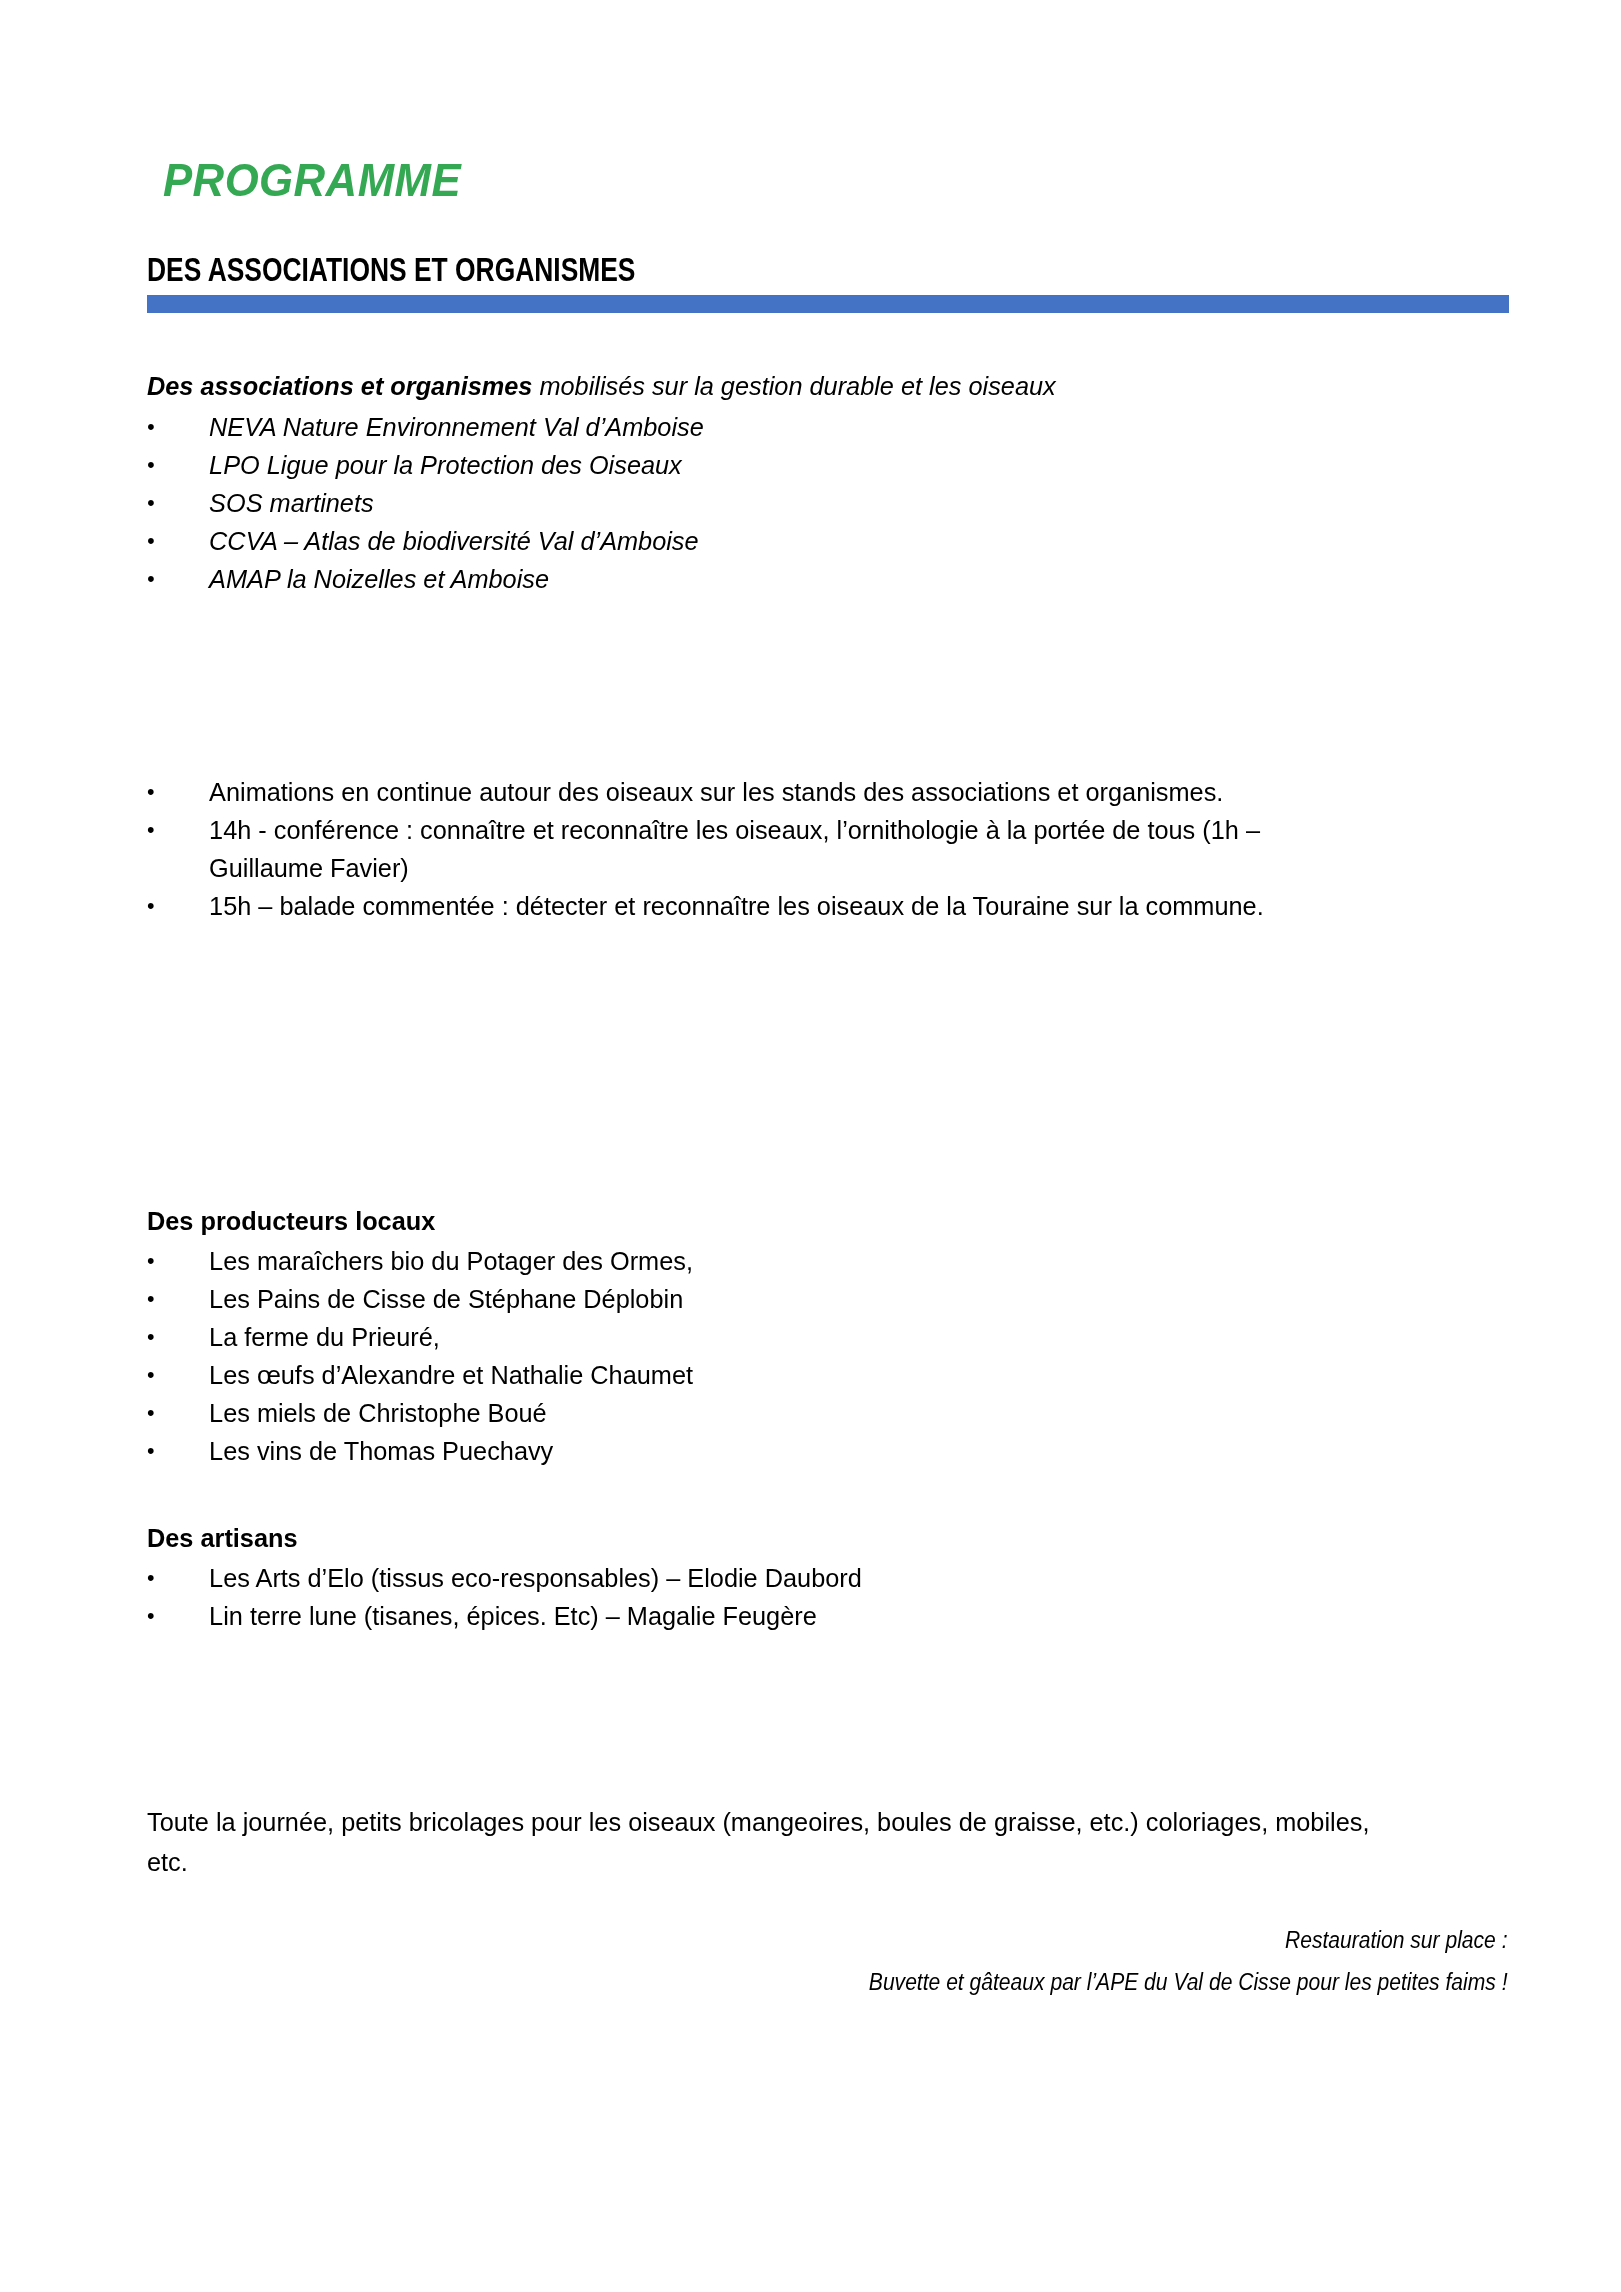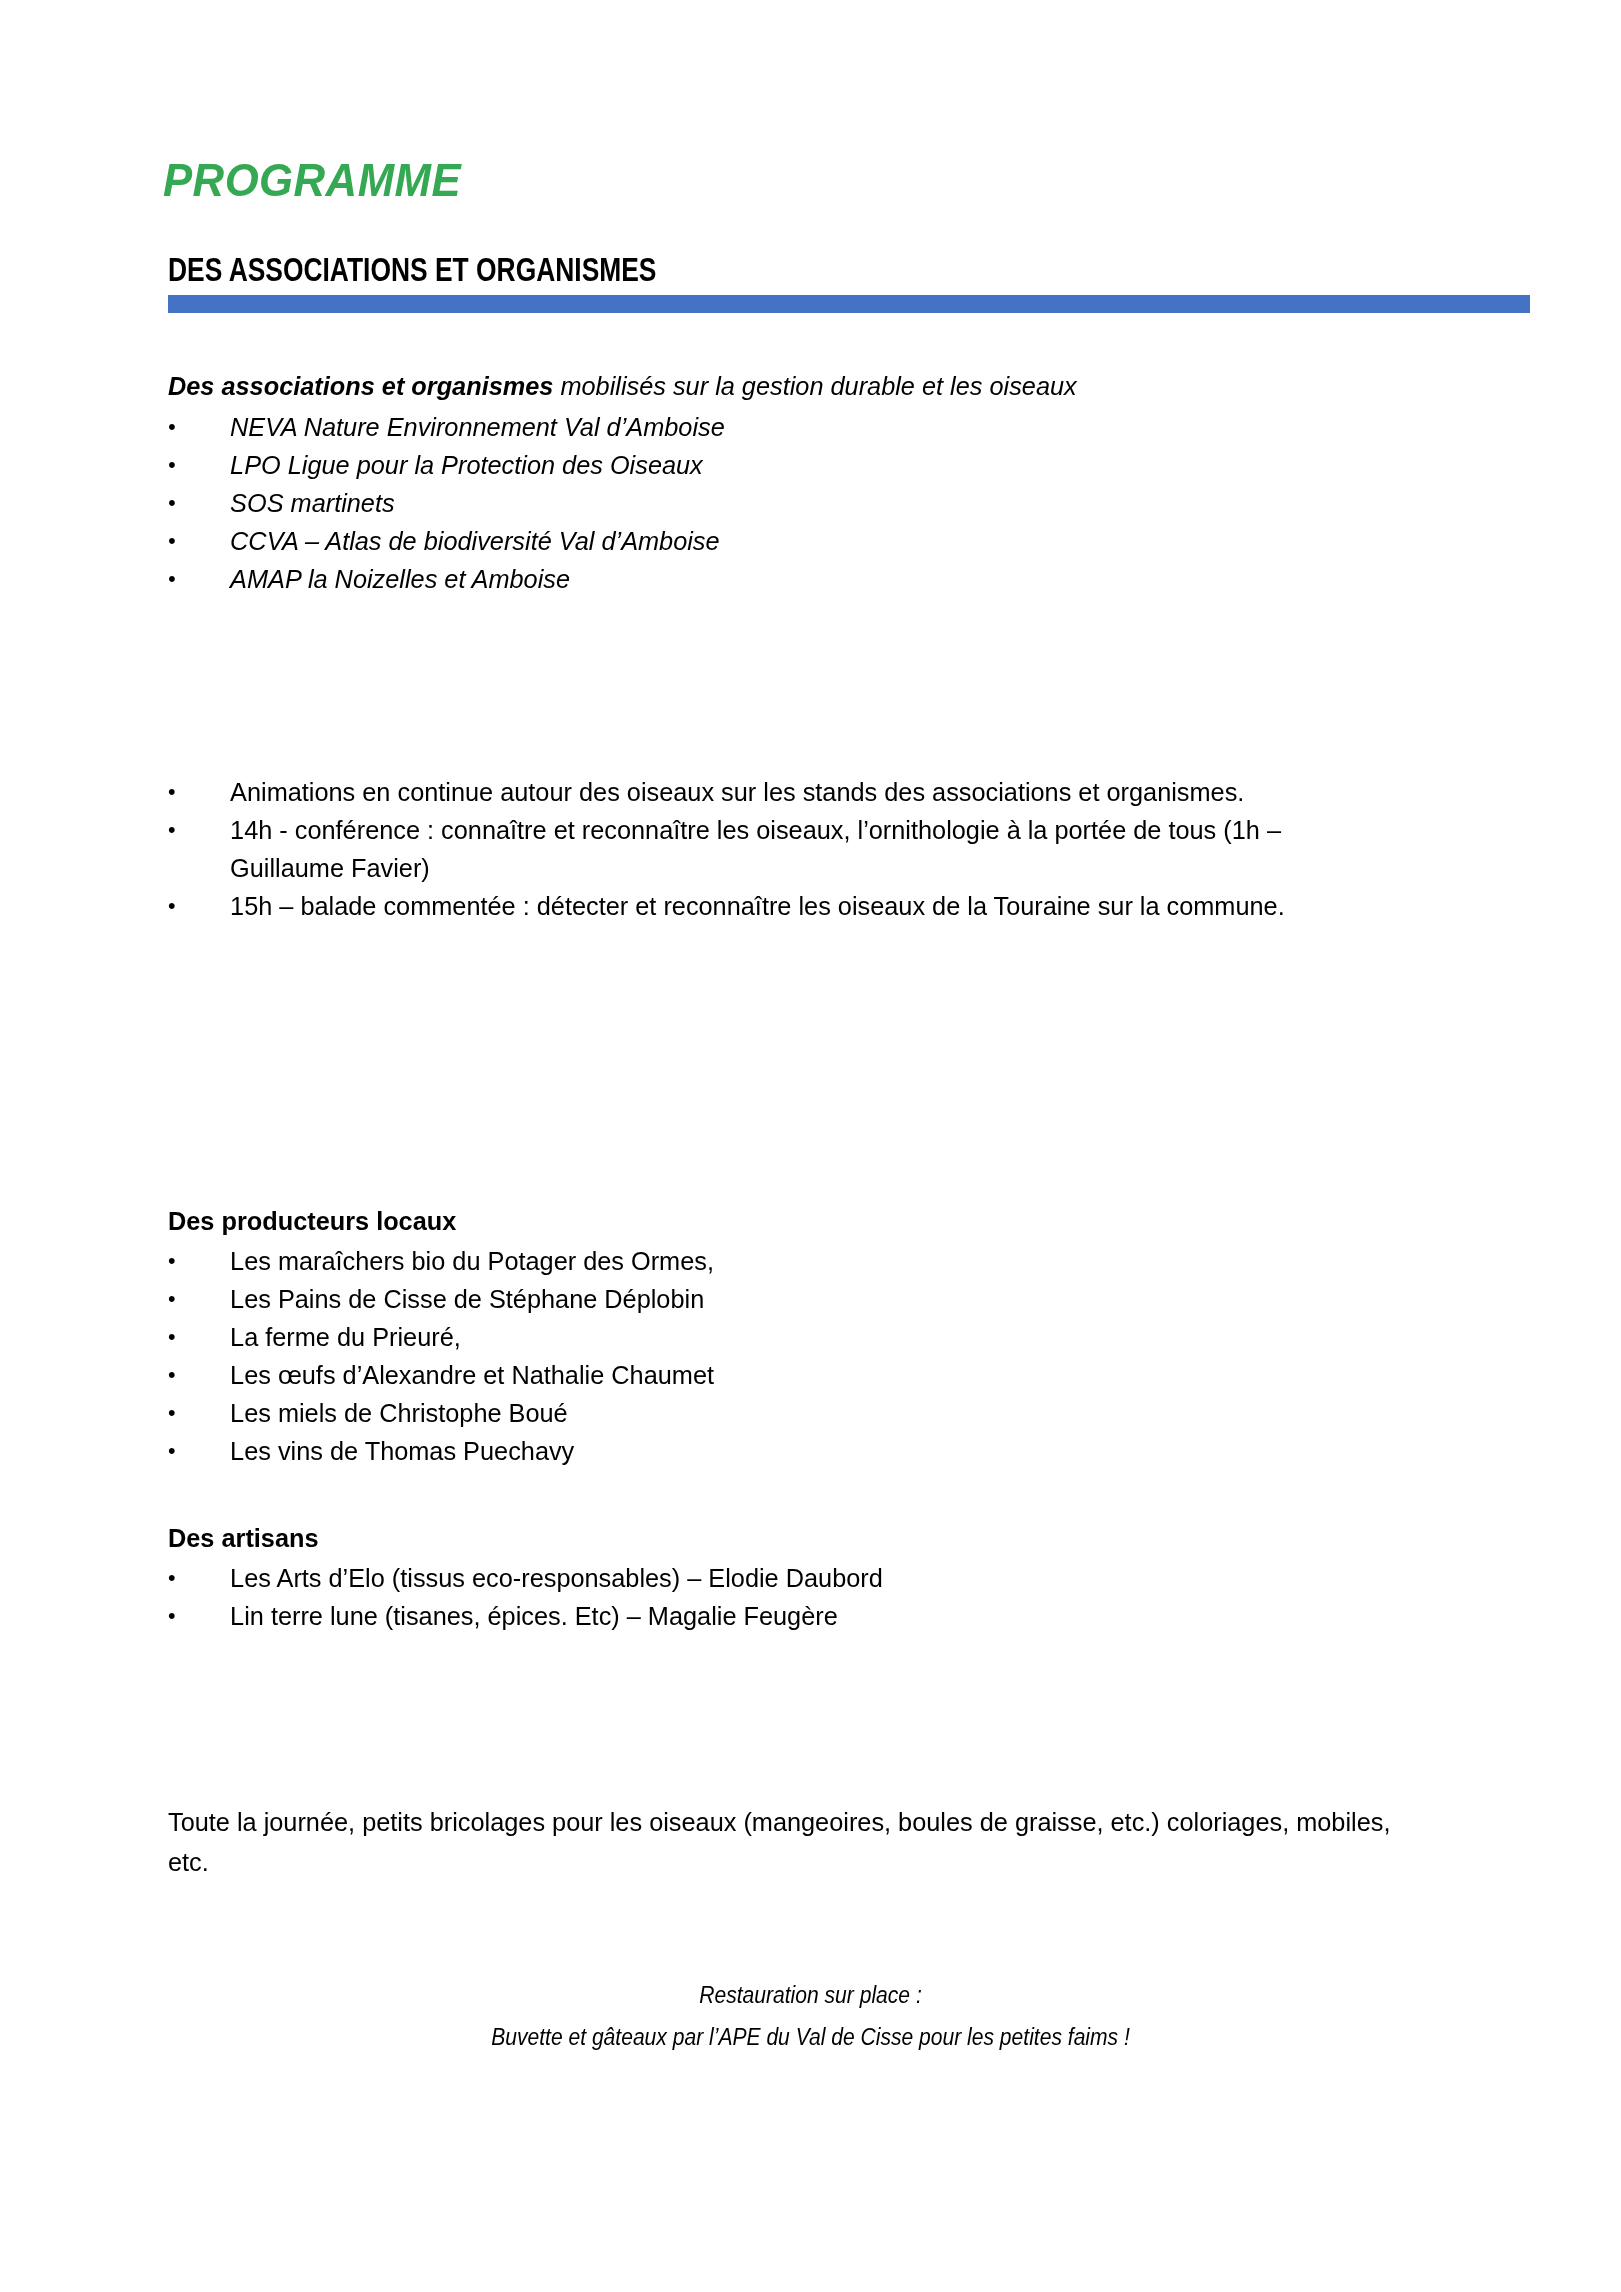--- a/index.html
+++ b/index.html
@@ -56,21 +56,21 @@
 
   .rule-bar {
     width: 1362px;
     height: 18.6px;
     background: #4472C4;
     margin-top: 8.8px;
   }
 
   .section-block {
     position: absolute;
-    left: 168px;
+    left: 147px;
   }
 
   
   .body-text {
     font-family: "Liberation Sans", sans-serif;
     font-size: 26.5px;
     line-height: 38px;
     color: #000000;
     transform: scaleX(0.955);
     transform-origin: left top;
@@ -241,19 +241,19 @@
           <span class="bullet-text">Lin terre lune (tisanes, épices. Etc) – Magalie Feugère</span>
         </li>
     </ul>
   </div>
 
 
   <div class="section-block" style="top:1802px; width:1304px;">
     <div class="body-text" style="line-height:40px;">Toute la journée, petits bricolages pour les oiseaux (mangeoires, boules de graisse, etc.) coloriages, mobiles, etc.</div>
   </div>
 
-  <div class="footer-note" style="top:1974px;">
+  <div class="footer-note" style="top:1919px;text-align:right;">
     <div>Restauration sur place :</div>
     <div>Buvette et gâteaux par l’APE du Val de Cisse pour les petites faims !</div>
   </div>
 
 </div>
 
 
 </body></html>

